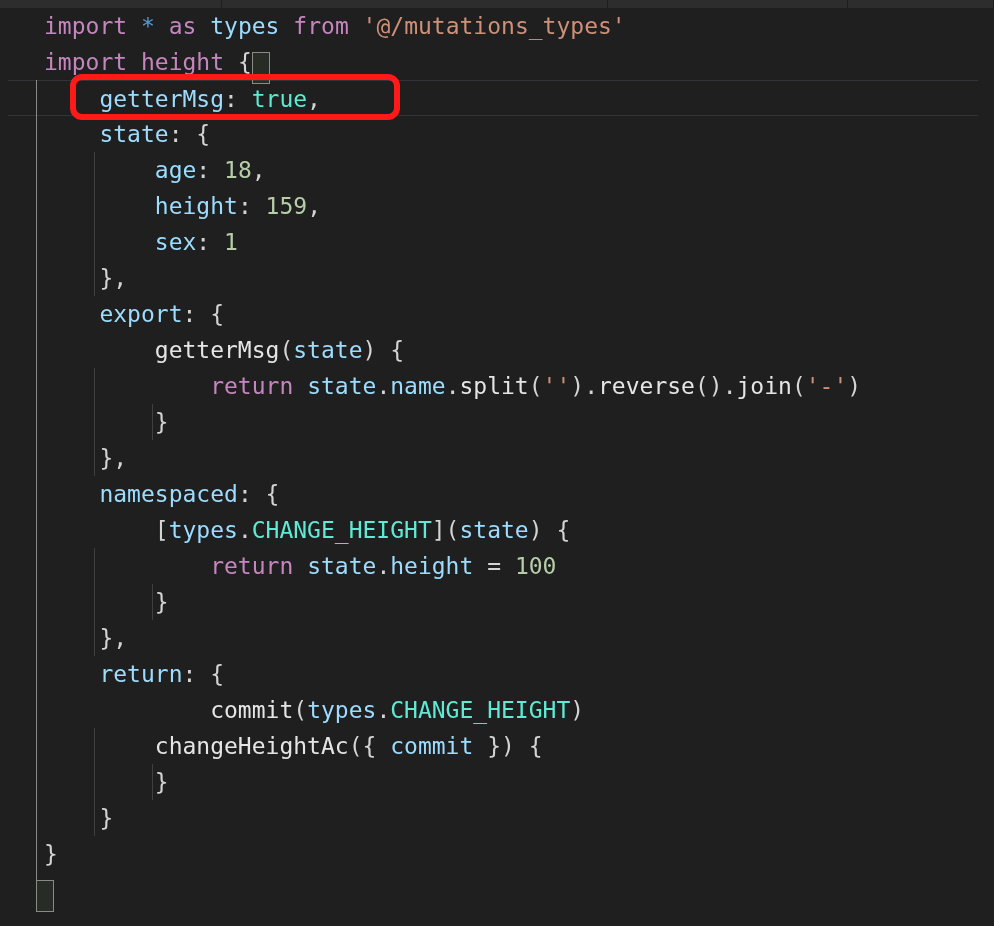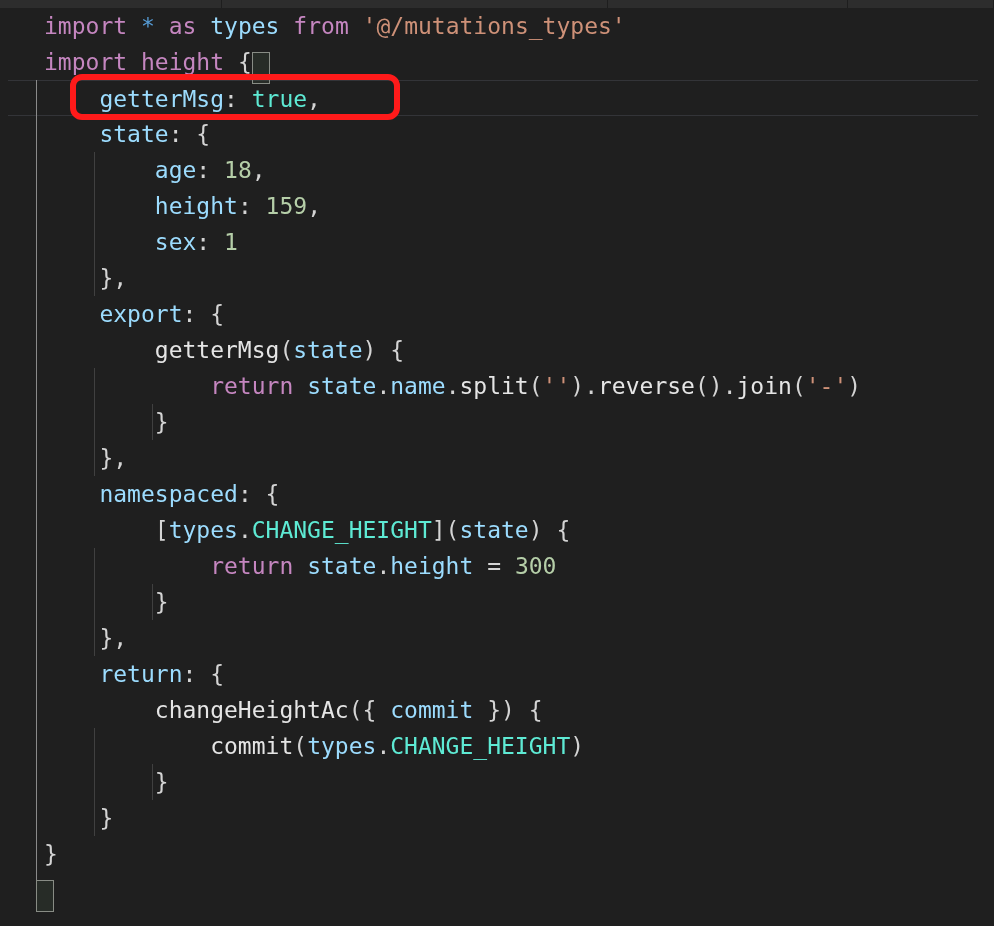--- a/index.html
+++ b/index.html
@@ -143,26 +143,26 @@
       <div class="line"><span class="txt"><span class="op">        </span><span class="prop">height</span><span class="op">: </span><span class="num">159</span><span class="op">,</span></span></div>
       <div class="line"><span class="txt"><span class="op">        </span><span class="prop">sex</span><span class="op">: </span><span class="num">1</span></span></div>
       <div class="line"><span class="txt"><span class="op">    },</span></span></div>
       <div class="line"><span class="txt"><span class="op">    </span><span class="prop">export</span><span class="op">: {</span></span></div>
       <div class="line"><span class="txt"><span class="op">        </span><span class="fn">getterMsg</span><span class="op">(</span><span class="prop">state</span><span class="op">) {</span></span></div>
       <div class="line"><span class="txt"><span class="op">            </span><span class="kw">return</span><span class="op"> </span><span class="prop">state</span><span class="op">.</span><span class="prop">name</span><span class="op">.</span><span class="fn">split</span><span class="op">(</span><span class="str">''</span><span class="op">).</span><span class="fn">reverse</span><span class="op">().</span><span class="fn">join</span><span class="op">(</span><span class="str">'-'</span><span class="op">)</span></span></div>
       <div class="line"><span class="txt"><span class="op">        }</span></span></div>
       <div class="line"><span class="txt"><span class="op">    },</span></span></div>
       <div class="line"><span class="txt"><span class="op">    </span><span class="prop">namespaced</span><span class="op">: {</span></span></div>
       <div class="line"><span class="txt"><span class="op">        [</span><span class="prop">types</span><span class="op">.</span><span class="cst">CHANGE_HEIGHT</span><span class="op">](</span><span class="prop">state</span><span class="op">) {</span></span></div>
-      <div class="line"><span class="txt"><span class="op">            </span><span class="kw">return</span><span class="op"> </span><span class="prop">state</span><span class="op">.</span><span class="prop">height</span><span class="op"> = </span><span class="num">300</span></span></div>
+      <div class="line"><span class="txt"><span class="op">            </span><span class="kw">return</span><span class="op"> </span><span class="prop">state</span><span class="op">.</span><span class="prop">height</span><span class="op"> = </span><span class="num">100</span></span></div>
       <div class="line"><span class="txt"><span class="op">        }</span></span></div>
       <div class="line"><span class="txt"><span class="op">    },</span></span></div>
       <div class="line"><span class="txt"><span class="op">    </span><span class="prop">return</span><span class="op">: {</span></span></div>
+      <div class="line"><span class="txt"><span class="op">            </span><span class="fn">commit</span><span class="op">(</span><span class="prop">types</span><span class="op">.</span><span class="cst">CHANGE_HEIGHT</span><span class="op">)</span></span></div>
       <div class="line"><span class="txt"><span class="op">        </span><span class="fn">changeHeightAc</span><span class="op">({ </span><span class="prop">commit</span><span class="op"> }) {</span></span></div>
-      <div class="line"><span class="txt"><span class="op">            </span><span class="fn">commit</span><span class="op">(</span><span class="prop">types</span><span class="op">.</span><span class="cst">CHANGE_HEIGHT</span><span class="op">)</span></span></div>
       <div class="line"><span class="txt"><span class="op">        }</span></span></div>
       <div class="line"><span class="txt"><span class="op">    }</span></span></div>
       <div class="line"><span class="txt"><span class="op">}</span></span></div>
     </div>
 
   <div id="brackets">
       <div class="bracket-match" style="left: 252px; top: 44px; width: 18px; height: 32px;"></div>
       <div class="bracket-match" style="left: 36px; top: 872px; width: 18px; height: 32px;"></div>
     </div>
 

